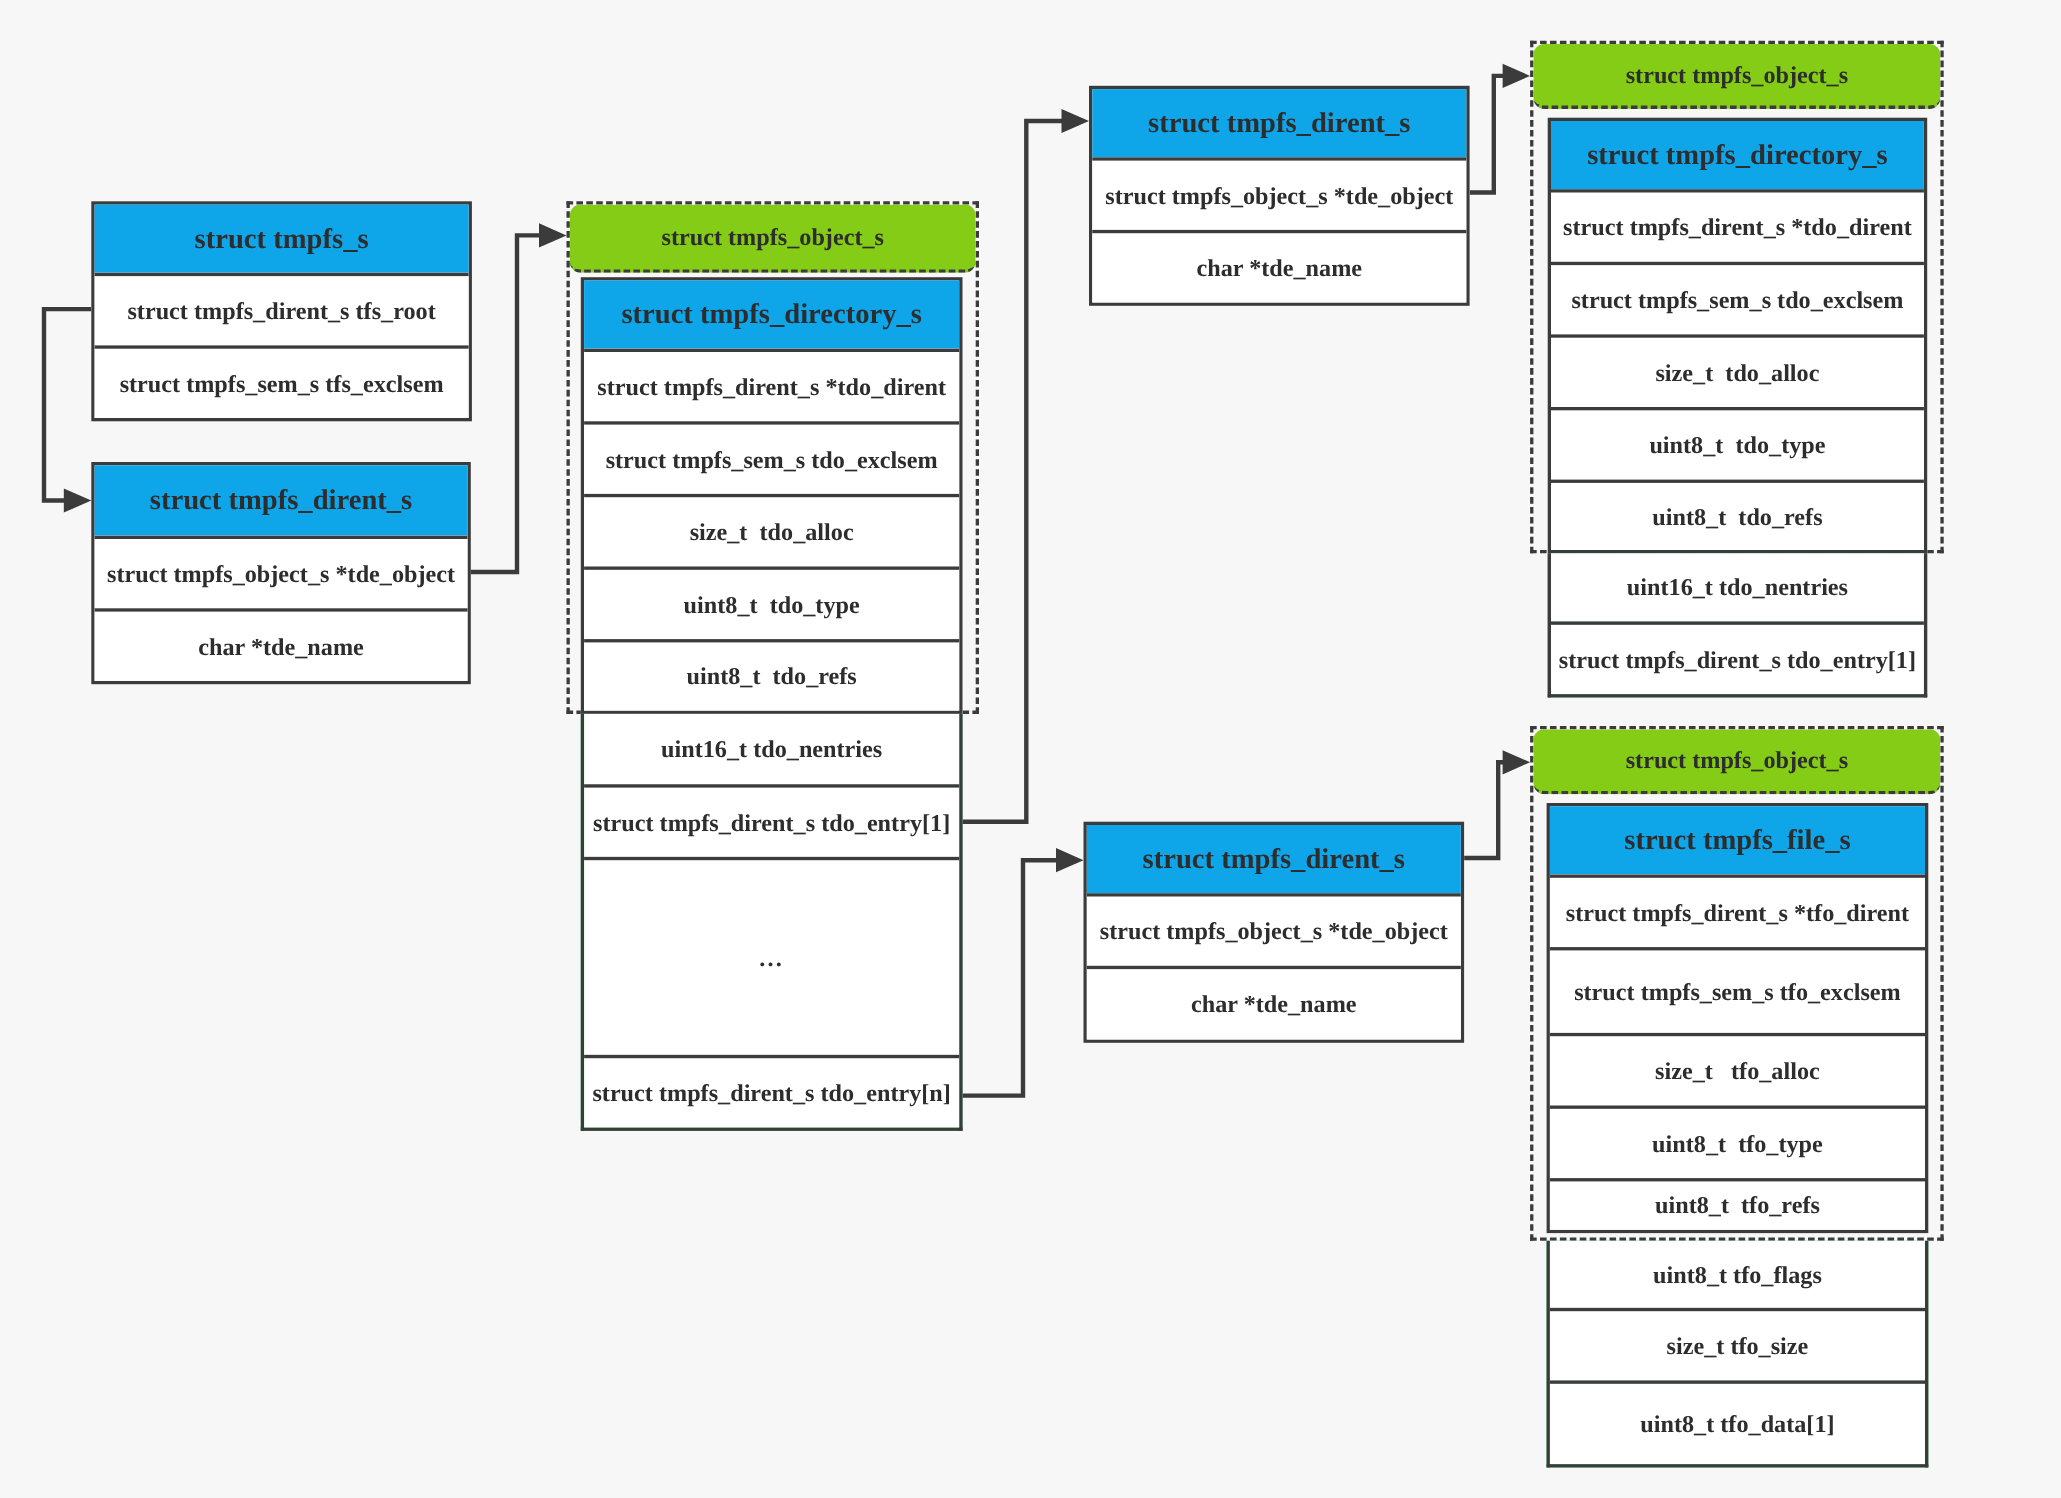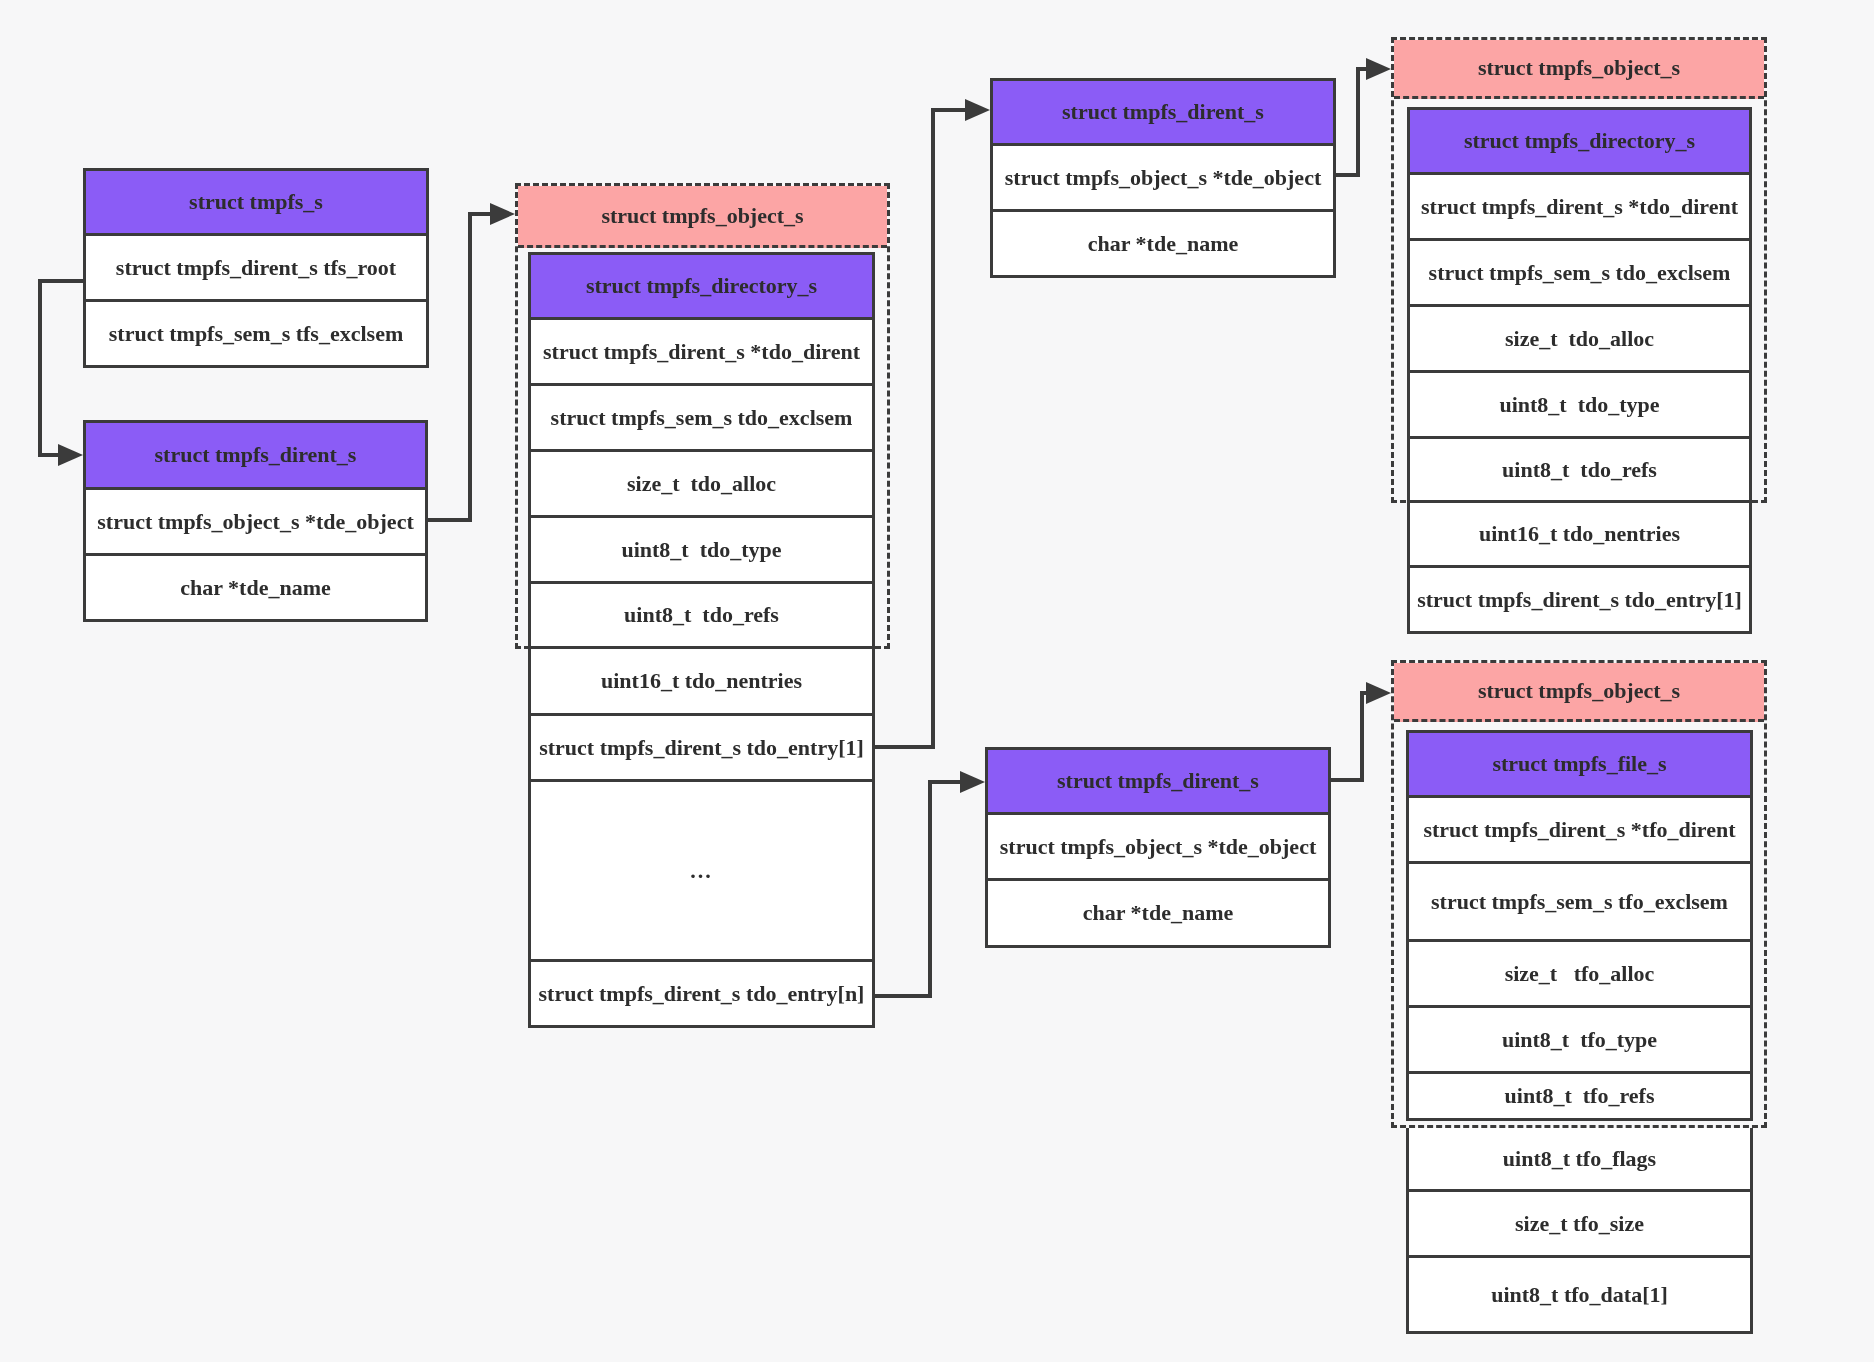--- a/index.html
+++ b/index.html
@@ -6,34 +6,34 @@
   .canvas{
     position:relative;width:1874px;height:1362px;overflow:hidden;
     background:#f7f7f8;
     font-family:"Liberation Serif", "DejaVu Serif", serif;
     font-weight:700;color:#2d2d2d;
   }
   .overlay{position:absolute;left:0;top:0;}
   
   .sbox{position:absolute;border:3px solid #3b3b3b;background:#ffffff;box-sizing:border-box;}
   .hdr{
-    background:#8b5cf6;display:flex;align-items:center;justify-content:center;
-    font-size:22px;white-space:pre;box-sizing:border-box;
+    background:#0ea5e9;display:flex;align-items:center;justify-content:center;
+    font-size:26px;white-space:pre;box-sizing:border-box;
   }
   .cell{
     display:flex;align-items:center;justify-content:center;
     border-top:3px solid #3b3b3b;font-size:22px;background:#ffffff;
     white-space:pre;box-sizing:border-box;
   }
   
   .dbox{position:absolute;border:3px dashed #3b3b3b;box-sizing:border-box;background:transparent;}
   .dhdr{
-    position:absolute;left:0;right:0;top:0;background:#fca5a5;
+    position:absolute;left:0;right:0;top:0;background:#84cc16;
     border-bottom:3px dashed #3b3b3b;display:flex;align-items:center;justify-content:center;
-    font-size:22px;white-space:pre;box-sizing:border-box;
+    font-size:22px;white-space:pre;box-sizing:border-box;border-radius:10px;
   }
   
   .tail{position:absolute;border:3px solid #3b3b3b;border-top:none;background:#22c55e;box-sizing:border-box;}
   .tail .cell:first-child{border-top:none;}
   .dots{letter-spacing:2px;}
 </style>
 </head>
 <body>
 
 <div class="canvas">
@@ -50,21 +50,21 @@
     <g fill="#3b3b3b" stroke="none">
       <path d="M83,455 L58,444 L58,466 Z"></path>
       <path d="M515,214 L490,203 L490,225 Z"></path>
       <path d="M990,110 L965,99 L965,121 Z"></path>
       <path d="M985,782 L960,771 L960,793 Z"></path>
       <path d="M1391,69 L1366,58 L1366,80 Z"></path>
       <path d="M1391,693 L1366,682 L1366,704 Z"></path>
     </g>
   </svg>
 
-  <div class="sbox" style="left:83px;top:168px;width:346px;">
+  <div class="sbox" style="left:83px;top:183px;width:346px;">
     <div class="hdr" style="height:62px;">struct tmpfs_s</div>
     <div class="cell" style="height:66px;">struct tmpfs_dirent_s tfs_root</div>
     <div class="cell" style="height:66px;">struct tmpfs_sem_s tfs_exclsem</div>
   </div>
 
   <div class="sbox" style="left:83px;top:420px;width:345px;">
     <div class="hdr" style="height:64px;">struct tmpfs_dirent_s</div>
     <div class="cell" style="height:66px;">struct tmpfs_object_s *tde_object</div>
     <div class="cell" style="height:66px;">char *tde_name</div>
   </div>

